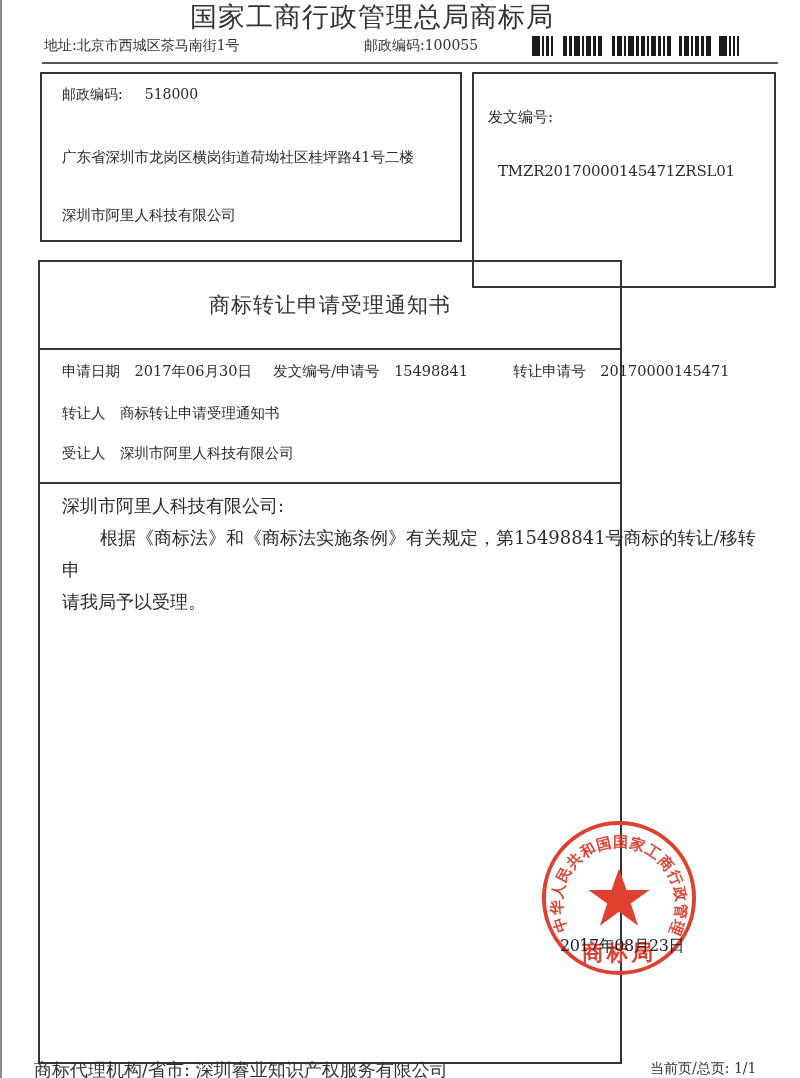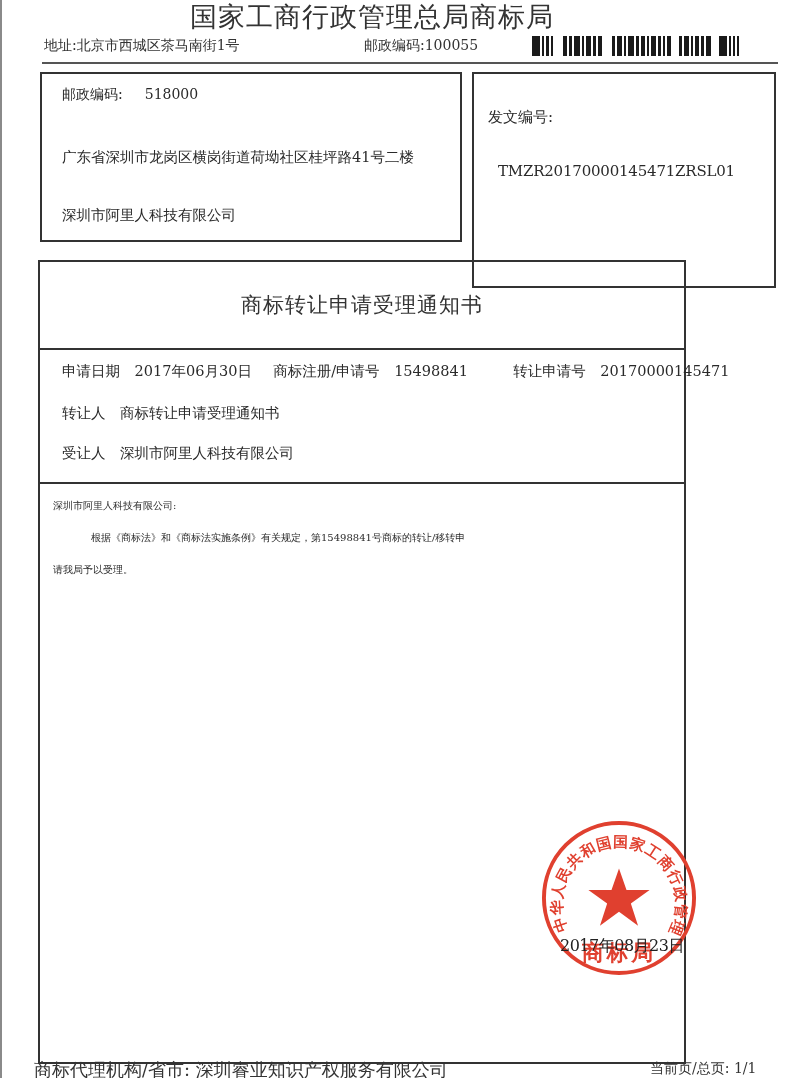--- a/index.html
+++ b/index.html
@@ -22,32 +22,32 @@
   .top-rule { position:absolute; left:42px; top:62px; width:736px; height:2px; background:#555; }
   .box { position:absolute; border:2px solid #333; box-sizing:border-box;padding-left:36px; }
   .box-recipient { left:40px; top:72px; width:422px; height:170px; }
   .box-docno { left:472px; top:72px; width:304px; height:216px; }
   .rcp-postcode { position:absolute; left:20px; top:12px; font-size:14px; }
   .rcp-postcode .v { margin-left:22px; }
   .rcp-address { position:absolute; left:20px; top:74px; font-size:14.5px; }
   .rcp-company { position:absolute; left:20px; top:132px; font-size:14.5px; }
   .docno-label { position:absolute; left:14px; top:34px; font-size:15px; }
   .docno-value { position:absolute; left:24px; top:88px; font-size:15px; letter-spacing:-0.2px; }
-  .main { left:38px; top:260px; width:648px; height:804px; }
+  .main { left:38px; top:260px; width:584px; height:804px; }
   .main-title {
     position:absolute; left:0; top:0; width:100%; height:86px; border-bottom:2px solid #333;
     display:flex; align-items:center; justify-content:center;
     font-size:21px; color:#333; letter-spacing:1px;
   }
   .info { position:absolute; left:0; top:86px; width:100%; height:134px; border-bottom:2px solid #333; font-size:14.5px; }
   .info-row { position:absolute; left:22px; white-space:nowrap; }
   .info-row .lbl { margin-right:10px; }
   .info-row .gap { display:inline-block; width:12px; }
   .info-row .gap2 { display:inline-block; width:36px; }
-  .body-text { position:absolute; left:13px; top:228px; width:700px; font-size:10px; line-height:32px; }
+  .body-text { position:absolute; left:22px; top:228px; width:700px; font-size:18px; line-height:32px; }
   .body-text p { margin:0; }
   .body-text .indent { text-indent:38px; }
   .seal { position:absolute; left:540px; top:818px; width:158px; height:160px; }
   .seal-date {
     position:absolute; left:560px; top:936px; font-size:16px; color:#222; letter-spacing:-0.5px;
   }
   .footer-agent { position:absolute; left:34px; top:1058px; font-size:18px; color:#333; }
   .footer-page { position:absolute; left:650px; top:1060px; font-size:14px; color:#333; }
 </style>
 </head>
@@ -107,21 +107,21 @@
   <div class="docno-value">TMZR20170000145471ZRSL01</div>
 </div>
 
 <div class="box main">
   <div class="main-title">商标转让申请受理通知书</div>
   <div class="info">
     <div class="info-row" style="top:14px">
       <span class="lbl">申请日期</span>
       <span>2017年06月30日</span>
       <span class="gap"></span>
-      <span class="lbl">商标注册/申请号</span>
+      <span class="lbl">发文编号/申请号</span>
       <span>15498841</span>
       <span class="gap2"></span>
       <span class="lbl">转让申请号</span>
       <span>20170000145471</span>
     </div>
     <div class="info-row" style="top:56px">
       <span class="lbl">转让人</span>
       <span>商标转让申请受理通知书</span>
     </div>
     <div class="info-row" style="top:96px">

